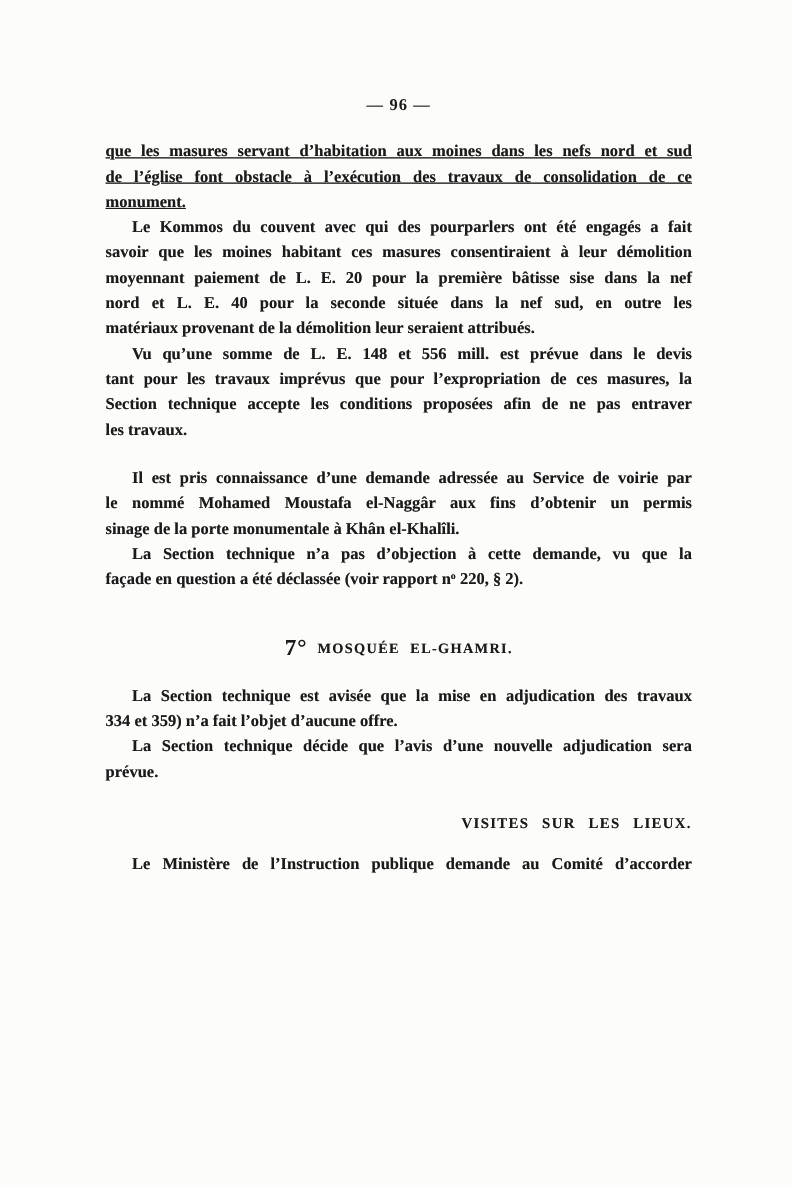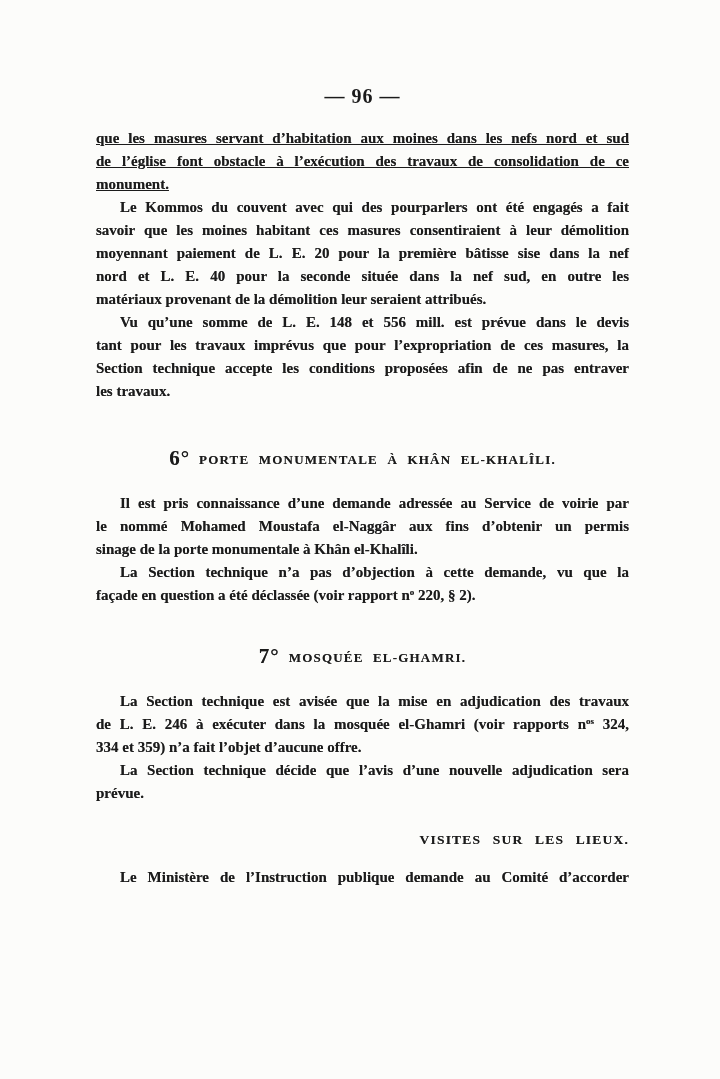--- a/index.html
+++ b/index.html
@@ -17,21 +17,21 @@
   }
   .column{
     position:absolute;
     left:96px;top:0;
     width:533px;
     padding-top:86px;
     color:#1b1b1b;
   }
   .pagenum{
     text-align:center;
-    font-size:20px;
+    font-size:15px;
     font-weight:700;
     height:20px;
     line-height:20px;
     letter-spacing:1px;
   }
   .bl{
     font-size:15px;
     font-weight:700;
     line-height:23px;
     height:23px;
@@ -110,42 +110,38 @@
       <div class="bl last">matériaux provenant de la démolition leur seraient attribués.</div>
     </div>
 
     <div class="para">
       <div class="bl j first">Vu qu’une somme de L. E. 148 et 556 mill. est prévue dans le devis</div>
       <div class="bl j">tant pour les travaux imprévus que pour l’expropriation de ces masures, la</div>
       <div class="bl j">Section technique accepte les conditions proposées afin de ne pas entraver</div>
       <div class="bl last">les travaux.</div>
     </div>
 
-    <div class="h h6">
-      <span class="hnum">6°</span><span class="htitle">PORTE MONUMENTALE À KHÂN EL-KHALÎLI.</span>
-    </div>
 
     <div class="para p4">
       <div class="bl j first">Il est pris connaissance d’une demande adressée au Service de voirie par</div>
       <div class="bl j">le nommé Mohamed Moustafa el-Naggâr aux fins d’obtenir un permis</div>
       <div class="bl last">sinage de la porte monumentale à Khân el-Khalîli.</div>
     </div>
 
     <div class="para">
       <div class="bl j first">La Section technique n’a pas d’objection à cette demande, vu que la</div>
       <div class="bl last"><span>façade en question a été déclassée (voir rapport n</span><sup>o</sup><span> 220, § 2).</span></div>
     </div>
 
     <div class="h h7">
       <span class="hnum">7°</span><span class="htitle">MOSQUÉE EL-GHAMRI.</span>
     </div>
 
     <div class="para p6">
       <div class="bl j first">La Section technique est avisée que la mise en adjudication des travaux</div>
-      <div class="bl j"><span>de L. E. 246 à exécuter dans la mosquée el-Ghamri (voir rapports n</span><sup>os</sup><span> 324,</span></div>
       <div class="bl last">334 et 359) n’a fait l’objet d’aucune offre.</div>
     </div>
 
     <div class="para">
       <div class="bl j first">La Section technique décide que l’avis d’une nouvelle adjudication sera</div>
       <div class="bl last">prévue.</div>
     </div>
 
     <div class="hv">VISITES SUR LES LIEUX.</div>
 

